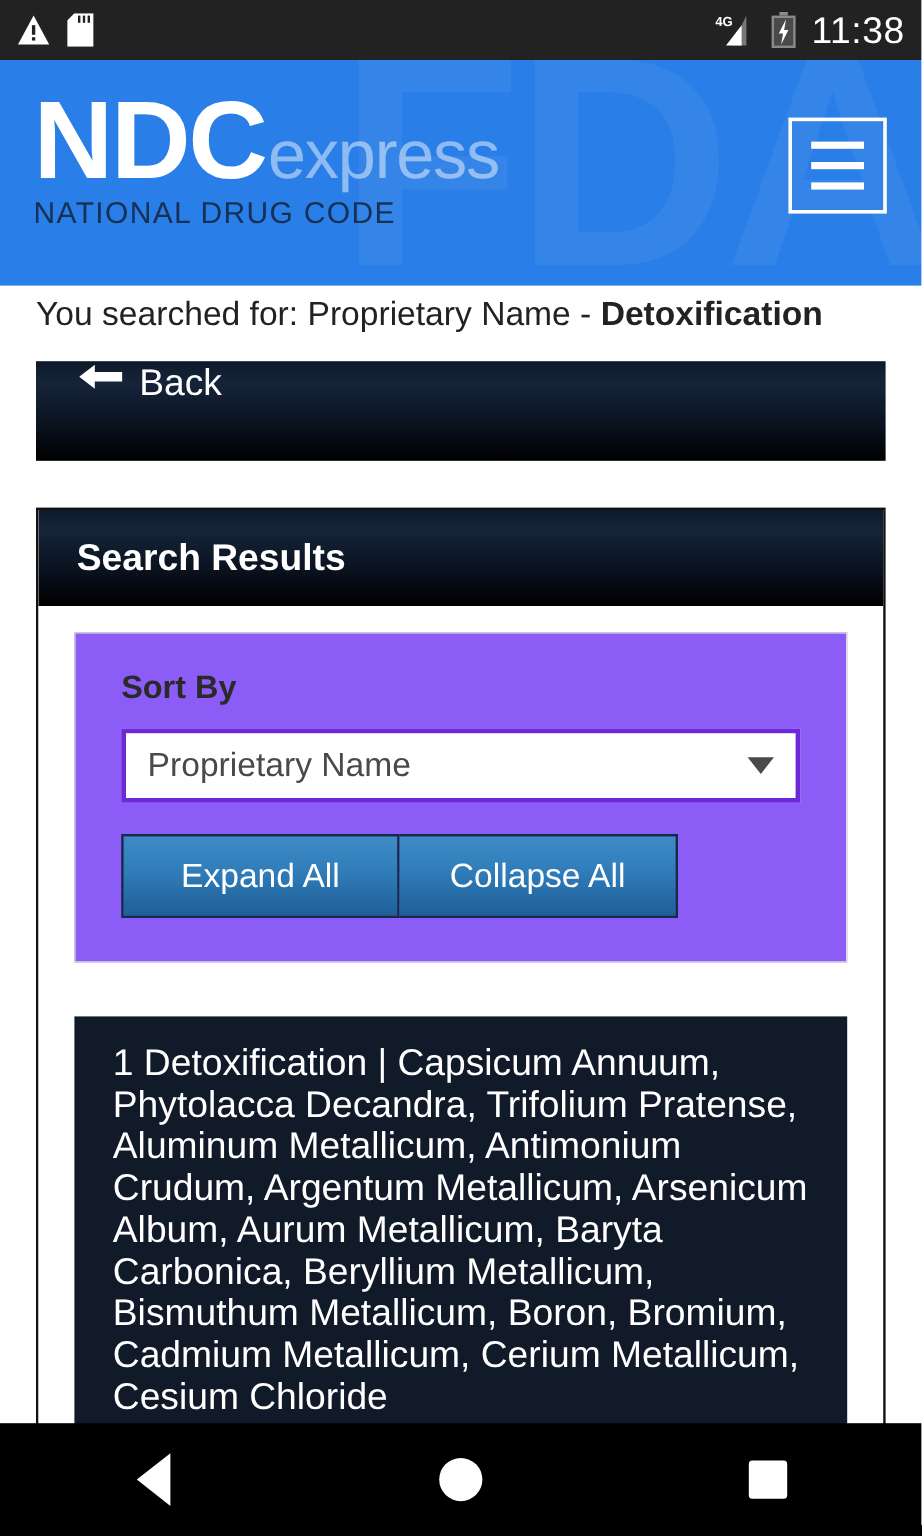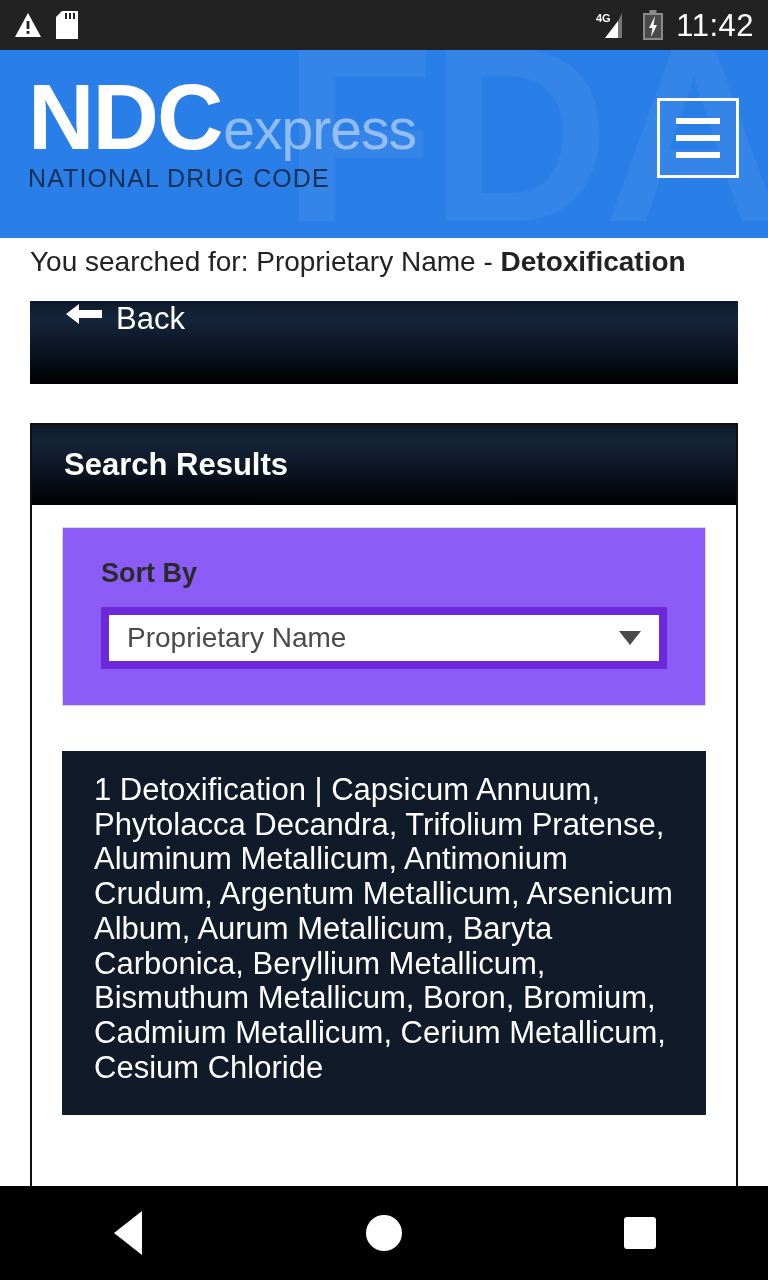--- a/index.html
+++ b/index.html
@@ -101,21 +101,21 @@
   .sortpanel{
     background:#8b5cf6; border:1px solid #d9d9d9;
     padding:30px 38px 36px 38px;
   }
   .sort-label{
     font-size:27px; font-weight:bold; color:#2a2a2a;
     margin-bottom:18px; font-family:"Liberation Sans", sans-serif;
   }
   .select-wrap{
     position:relative; width:100%; height:62px;
-    background:#ffffff; border:8px solid #6d28d9;
+    background:#ffffff; border:4px solid #6d28d9;
     display:flex; align-items:center; padding:0 18px; cursor:pointer;
   }
   .select-value{
     font-size:28px; color:#4a4a4a; font-family:"Liberation Sans", sans-serif;
   }
   .select-caret{
     position:absolute; right:18px; top:50%; transform:translateY(-50%);
     width:0; height:0; border-left:11px solid transparent;
     border-right:11px solid transparent; border-top:14px solid #4a4a4a;
   }
@@ -175,21 +175,21 @@
         <text x="0" y="11" font-size="11" font-weight="bold" fill="#ffffff" font-family="Liberation Sans, sans-serif">4G</text>
         <path d="M26 2 L26 27 L14 27 Z" fill="#777777"></path>
         <path d="M22 10 L22 27 L9 27 Z" fill="#ffffff"></path>
       </svg>
       <svg class="icon-batt" viewBox="0 0 22 30">
         <rect x="7.5" y="0" width="7" height="3" fill="#8a8a8a"></rect>
         <rect x="1" y="3" width="20" height="27" fill="#8a8a8a"></rect>
         <rect x="3" y="5" width="16" height="23" fill="#4a4a4a"></rect>
         <path d="M13 6 L7 18 H10.5 L9 27 L15 15 H11.5 Z" fill="#ffffff"></path>
       </svg>
-      <div class="sb-clock">11:42</div>
+      <div class="sb-clock">11:38</div>
     </div>
   </div>
 
   <div class="appheader">
     <div class="watermark">FDA</div>
     <div class="brand">
       <div class="brand-row">
         <span class="brand-ndc">NDC</span>
         <span class="brand-express">express</span>
       </div>
@@ -218,20 +218,24 @@
       <span class="card-head-title">Search Results</span>
     </div>
     <div class="card-body">
 
       <div class="sortpanel">
         <div class="sort-label">Sort By</div>
         <div class="select-wrap">
           <span class="select-value">Proprietary Name</span>
           <span class="select-caret"></span>
         </div>
+        <div class="btnrow">
+          <div class="blue-btn">Expand All</div>
+          <div class="blue-btn">Collapse All</div>
+        </div>
       </div>
 
       <div class="result-item">
         <div class="result-text">1 Detoxification | Capsicum Annuum, Phytolacca Decandra, Trifolium Pratense, Aluminum Metallicum, Antimonium Crudum, Argentum Metallicum, Arsenicum Album, Aurum Metallicum, Baryta Carbonica, Beryllium Metallicum, Bismuthum Metallicum, Boron, Bromium, Cadmium Metallicum, Cerium Metallicum, Cesium Chloride</div>
       </div>
 
     </div>
   </div>
 
   <div class="navbar">

